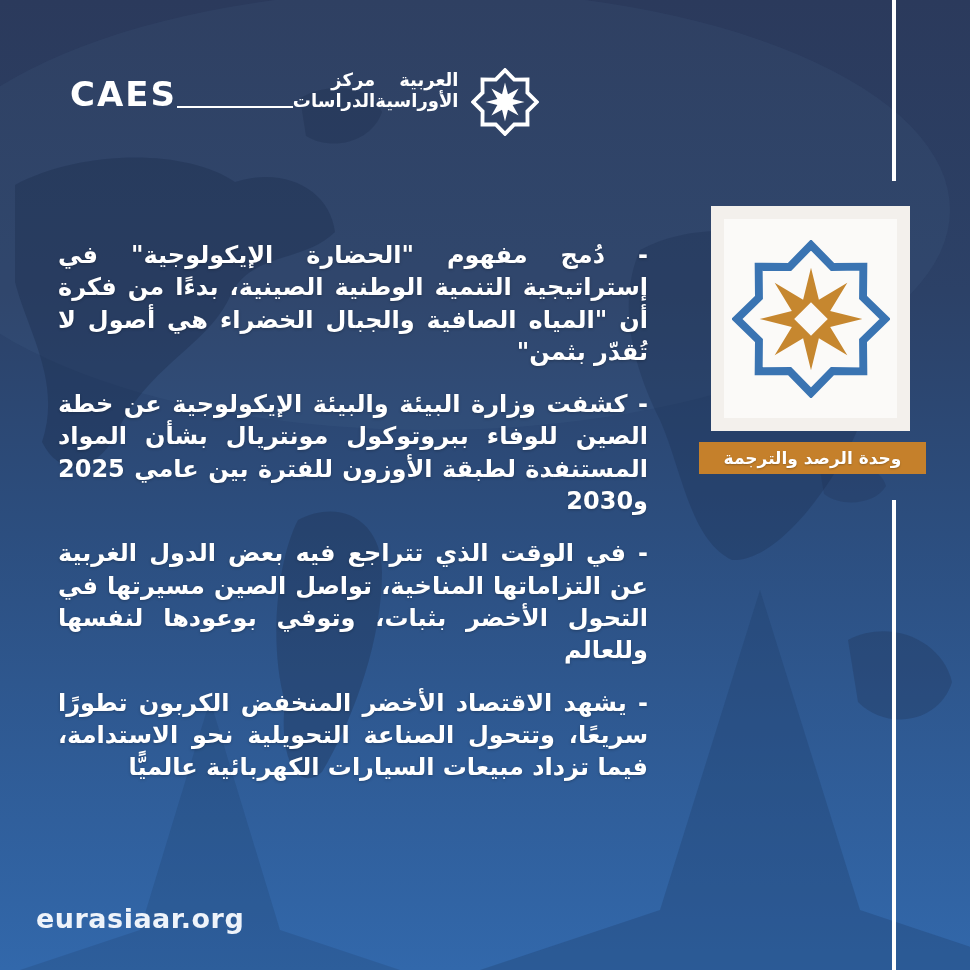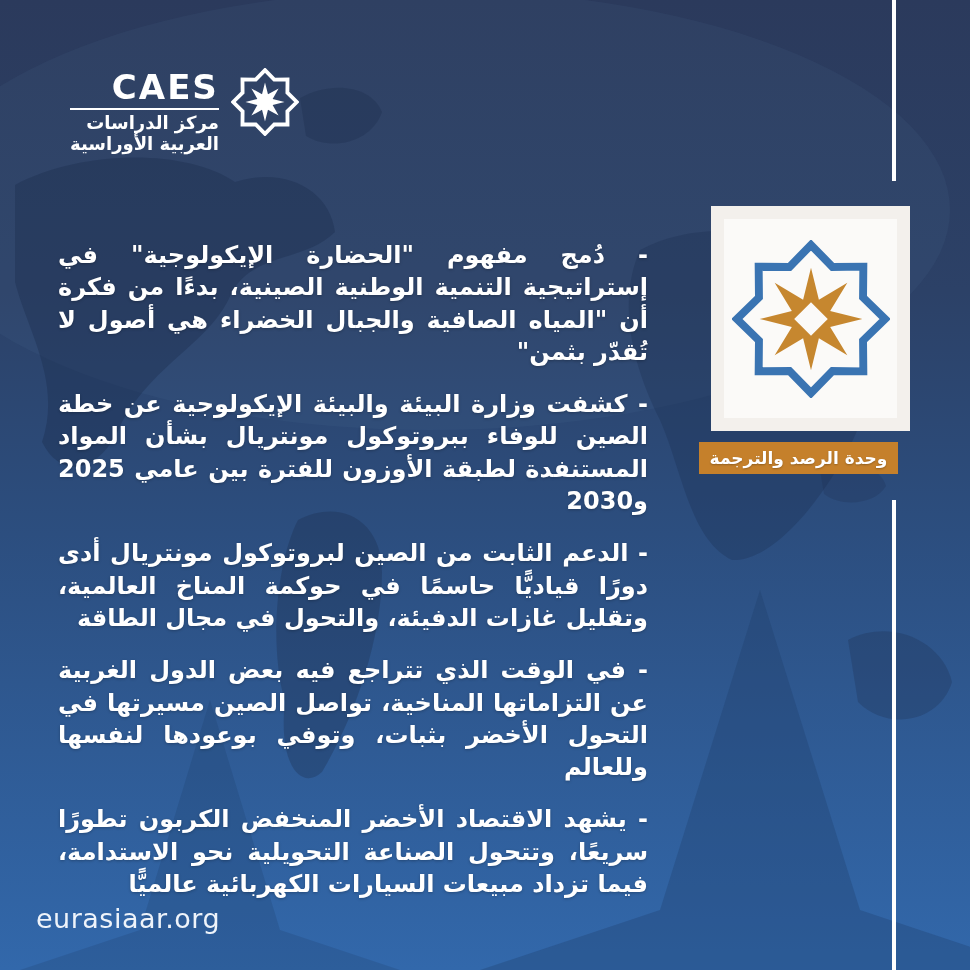--- a/index.html
+++ b/index.html
@@ -15,21 +15,21 @@
     background:linear-gradient(180deg,var(--bg-top) 0%,#2c4167 30%,var(--bg-mid) 55%,var(--bg-bottom) 100%);
     font-family:"DejaVu Sans",sans-serif;
   }
   .bg-map{position:absolute;inset:0;width:100%;height:100%;}
   .vline{position:absolute;left:892px;width:4px;background:#ffffff;}
   .vline-top{top:0;height:181px;}
   .vline-bottom{top:500px;height:470px;}
 
   
   .brand{position:absolute;top:70px;left:70px;display:flex;align-items:flex-start;gap:12px;color:var(--text-white);}
-  .brand-text{display:flex;flex-direction:column;align-items:flex-end;text-align:right;}
+  .brand-text{display:flex;flex-direction:row;align-items:flex-end;text-align:right;}
   .brand-name{font-size:34px;font-weight:700;letter-spacing:2px;line-height:1;}
   .brand-rule{width:100%;height:2px;background:#ffffff;margin:4px 0 3px 0;}
   .brand-sub{font-size:18px;font-weight:700;line-height:1.15;direction:rtl;}
   .brand-star{width:68px;height:68px;margin-top:-2px;}
 
   
   .title{
     position:absolute;top:143px;right:322px;width:600px;
     direction:rtl;text-align:right;white-space:nowrap;
     font-size:53px;font-weight:700;line-height:1.1;color:var(--text-white);
@@ -52,30 +52,30 @@
   .logo-box{
     position:absolute;left:711px;top:206px;width:199px;height:225px;
     background:var(--panel-bg);padding:13px;z-index:3;
   }
   .logo-box-inner{
     width:100%;height:100%;background:var(--panel-inner);
     display:flex;align-items:center;justify-content:center;
   }
   .emblem-star{width:158px;height:158px;}
   .badge{
-    position:absolute;left:699px;top:442px;width:199px;height:32px;z-index:3;
+    position:absolute;left:699px;top:442px;width:227px;height:32px;z-index:3;
     background:var(--badge-orange);color:var(--text-white);
     font-size:17px;font-weight:700;line-height:32px;text-align:center;direction:rtl;
     text-shadow:0 1px 2px rgba(0,0,0,.25);
   }
 
   
   .footer{
     position:absolute;left:36px;top:903px;
-    color:#eef3fa;font-size:27px;font-weight:400;letter-spacing:.5px;
+    color:#eef3fa;font-size:27px;font-weight:700;letter-spacing:.5px;
   }
 </style>
 </head>
 <body>
 
 <div class="canvas">
 
   <svg class="bg-map" viewBox="0 0 970 970" preserveAspectRatio="none" aria-hidden="true">
 
     <ellipse cx="430" cy="210" rx="520" ry="220" fill="#6c88b4" opacity="0.08"></ellipse>
@@ -112,21 +112,20 @@
     <svg class="brand-star" viewBox="0 0 160 160" aria-hidden="true">
       <polygon points="80,5 101.8,27.3 133,27 132.7,58.2 155,80 132.7,101.8 133,133 101.8,132.7 80,155 58.2,132.7 27,133 27.3,101.8 5,80 27.3,58.2 27,27 58.2,27.3" fill="none" stroke="#ffffff" stroke-width="9"></polygon>
       <polygon points="80,34 87,62 112,48 98,73 126,80 98,87 112,112 87,98 80,126 73,98 48,112 62,87 34,80 62,73 48,48 73,62" fill="#ffffff"></polygon>
     </svg>
   </header>
 
 
   <main class="content" dir="rtl">
     <p>- دُمج مفهوم "الحضارة الإيكولوجية" في إستراتيجية التنمية الوطنية الصينية، بدءًا من فكرة أن "المياه الصافية والجبال الخضراء هي أصول لا تُقدّر بثمن"</p>
     <p>- كشفت وزارة البيئة والبيئة الإيكولوجية عن خطة الصين للوفاء ببروتوكول مونتريال بشأن المواد المستنفدة لطبقة الأوزون للفترة بين عامي 2025 و2030</p>
-    <p>- الدعم الثابت من الصين لبروتوكول مونتريال أدى دورًا قياديًّا حاسمًا في حوكمة المناخ العالمية، وتقليل غازات الدفيئة، والتحول في مجال الطاقة</p>
     <p>- في الوقت الذي تتراجع فيه بعض الدول الغربية عن التزاماتها المناخية، تواصل الصين مسيرتها في التحول الأخضر بثبات، وتوفي بوعودها لنفسها وللعالم</p>
     <p>- يشهد الاقتصاد الأخضر المنخفض الكربون تطورًا سريعًا، وتتحول الصناعة التحويلية نحو الاستدامة، فيما تزداد مبيعات السيارات الكهربائية عالميًّا</p>
   </main>
 
   <div class="logo-box">
     <div class="logo-box-inner">
       <svg class="emblem-star" viewBox="0 0 160 160" aria-hidden="true">
         <polygon points="80,5 101.8,27.3 133,27 132.7,58.2 155,80 132.7,101.8 133,133 101.8,132.7 80,155 58.2,132.7 27,133 27.3,101.8 5,80 27.3,58.2 27,27 58.2,27.3" fill="none" stroke="#3a74b2" stroke-width="8"></polygon>
         <polygon points="80,28 88,60.6 116.8,43.2 99.4,72 132,80 99.4,88 116.8,116.8 88,99.4 80,132 72,99.4 43.2,116.8 60.6,88 28,80 60.6,72 43.2,43.2 72,60.6" fill="#c6872f"></polygon>
         <polygon points="80,63 97,80 80,97 63,80" fill="#fbfaf8"></polygon>

